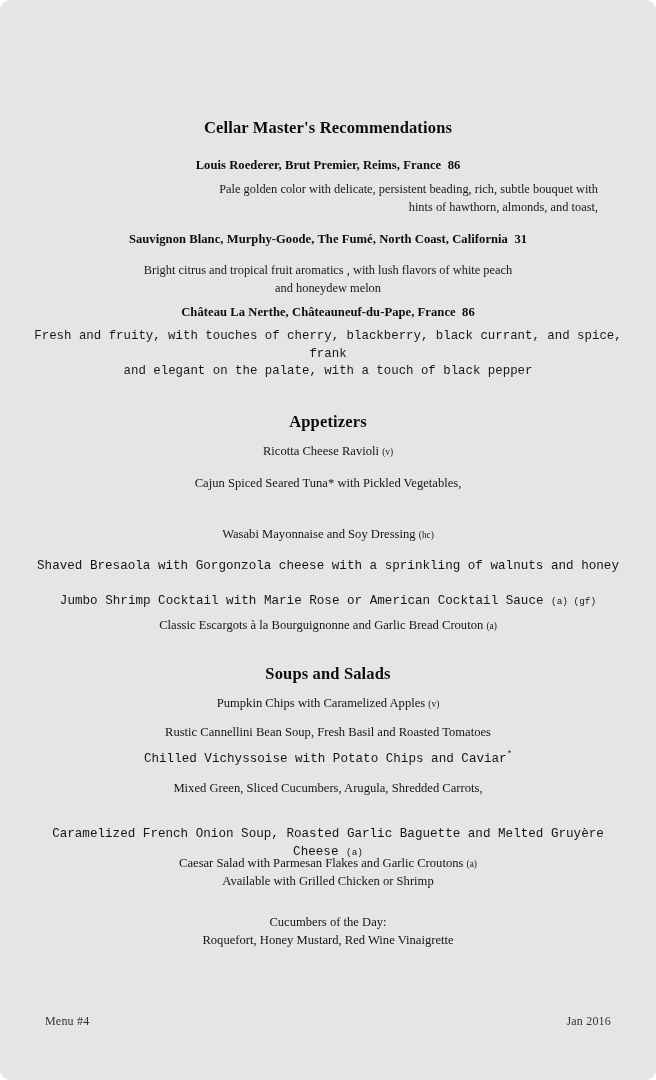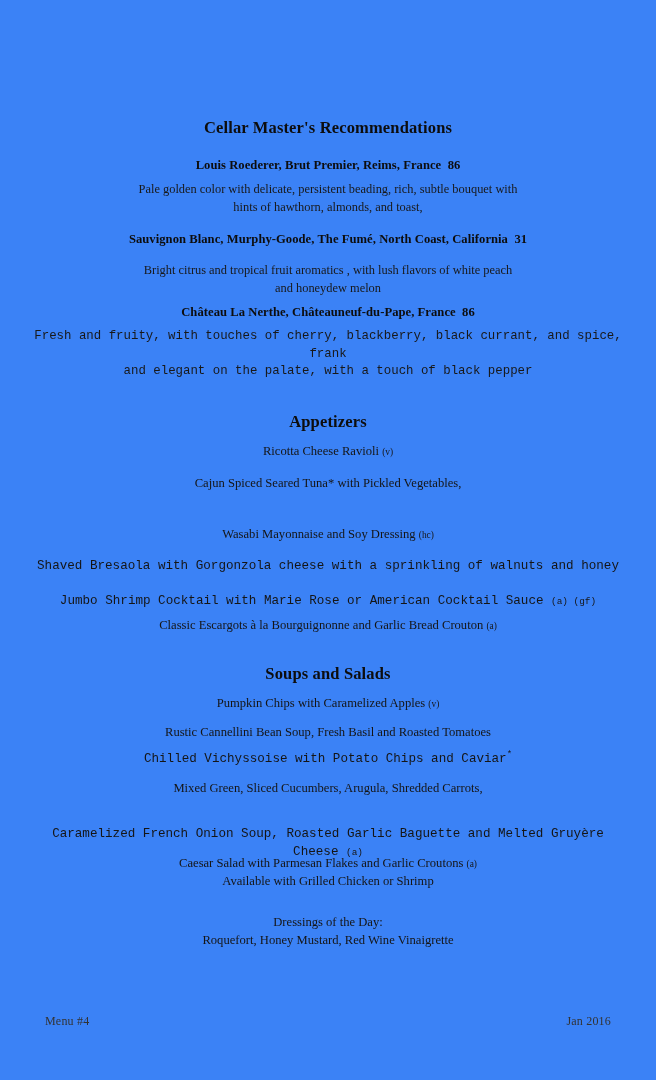--- a/index.html
+++ b/index.html
@@ -15,22 +15,23 @@
     color: #1a1a1a;
     position: relative;
     overflow: hidden;
   }
 
   .page {
     position: absolute;
     top: 0; left: 0;
     width: 656px;
     height: 1080px;
-    background: #3b82f6;
+    background: #e5e5e5;
     padding: 0 58px;
+    border-radius: 11px;
   }
 
   
   .section-title {
     text-align: center;
     font-weight: bold;
     font-size: 16.5px;
     letter-spacing: 0.15px;
     color: #0d0d0d;
   }
@@ -68,21 +69,21 @@
     font-size: 9px;
     vertical-align: super;
     line-height: 0;
   }
 
   
   .abs { position: absolute; left: 58px; right: 58px; }
 
   #cellar-heading   { top: 118px; }
   #wine-1-name      { top: 158px; }
-  #wine-1-desc      { top: 181px; }
+  #wine-1-desc      { top: 181px; text-align: right; }
   #wine-2-name      { top: 232px; }
   #wine-2-desc      { top: 262px; }
   #wine-3-name      { top: 305px; }
   #wine-3-desc      { top: 328px; }
 
   #appetizers-heading { top: 412px; }
   #app-1  { top: 442px; }
   #app-2  { top: 474px; }
   #app-3  { top: 525px; }
   #app-4  { top: 557px; }
@@ -201,21 +202,21 @@
 
   <div class="abs dish" id="soup-6">
     <div>
       <span>Caesar Salad with Parmesan Flakes and Garlic Croutons</span>
       <span class="marker">(a)</span>
     </div>
     <div>Available with Grilled Chicken or Shrimp</div>
   </div>
 
   <div class="abs dish" id="dressings">
-    <div>Dressings of the Day:</div>
+    <div>Cucumbers of the Day:</div>
     <div>Roquefort, Honey Mustard, Red Wine Vinaigrette</div>
   </div>
 
   <div class="footer">
     <span>Menu #4</span>
     <span>Jan 2016</span>
   </div>
 
 </div>
 

